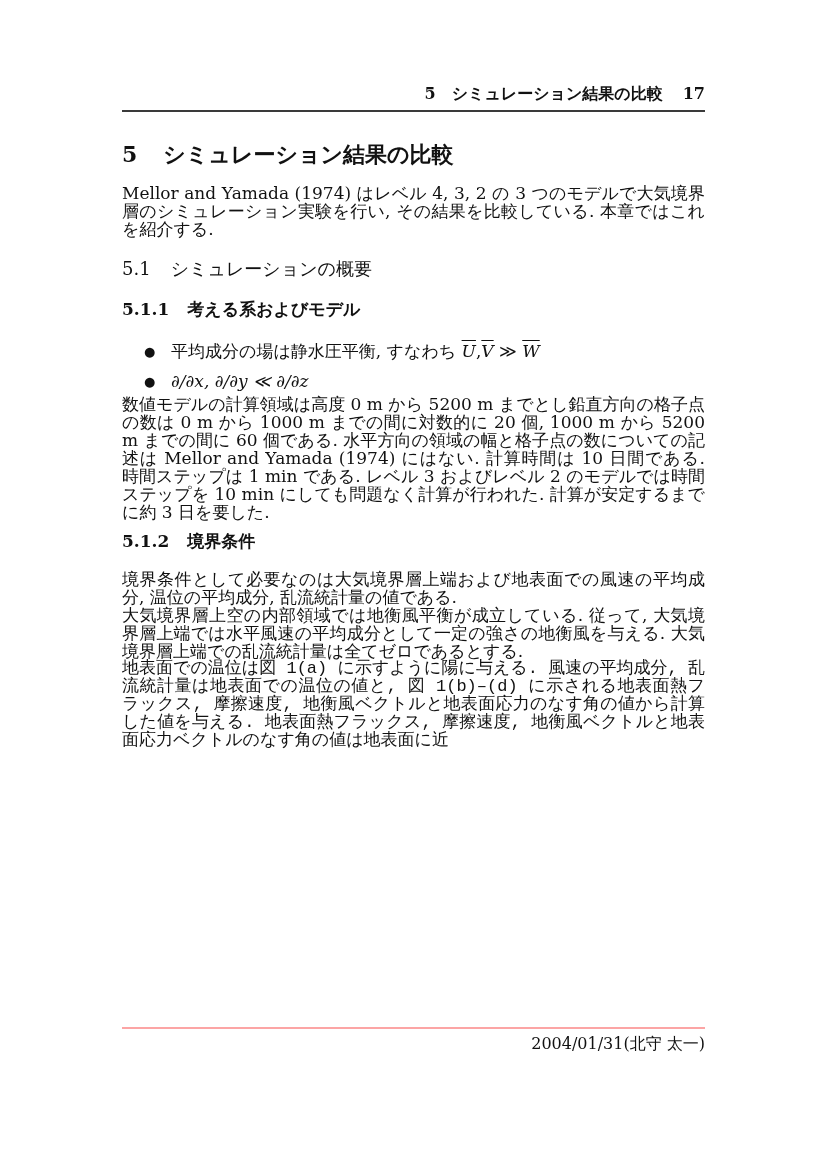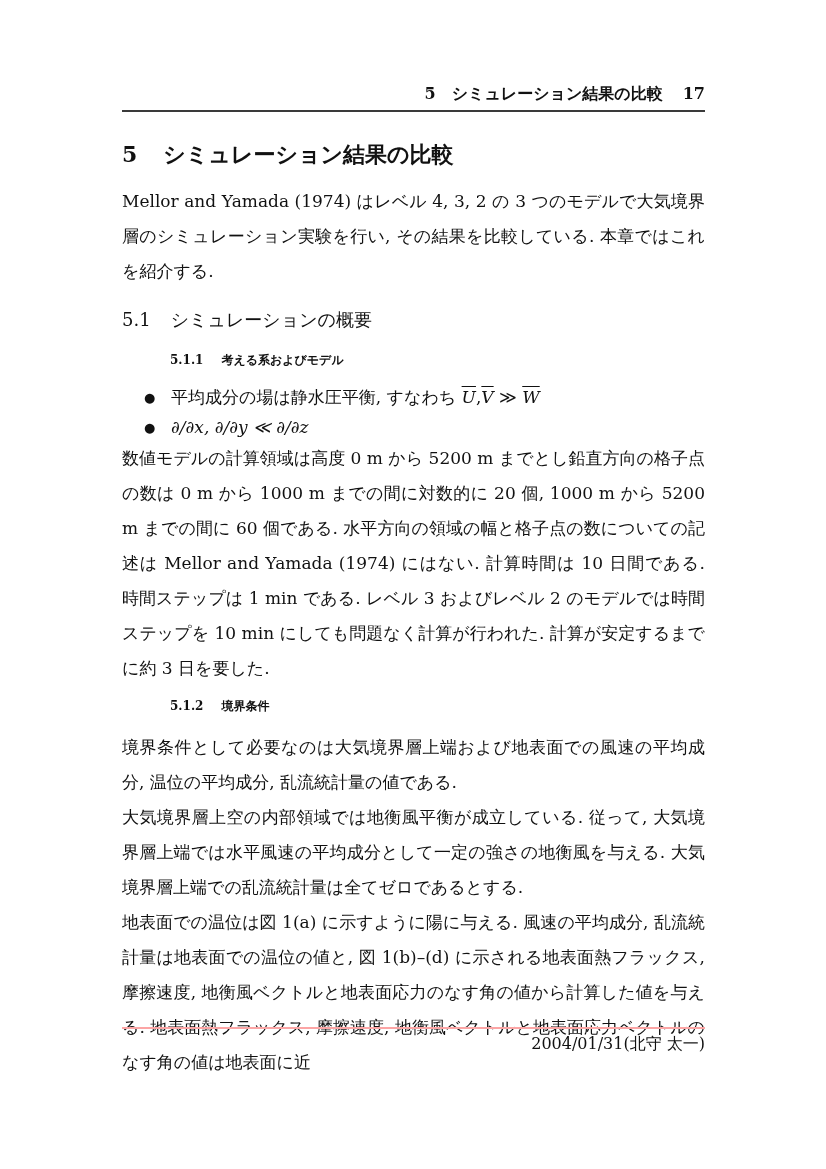--- a/index.html
+++ b/index.html
@@ -25,37 +25,37 @@
   
   .section-heading {
     margin-top: 27px; font-size: 22px; line-height: 30px; font-weight: bold;
   }
   .section-heading .num { margin-right: 26px; }
   .subsection-heading {
     margin-top: 18px; font-size: 18px; line-height: 26px; font-weight: normal;
   }
   .subsection-heading .num { margin-right: 20px; }
   .subsub-heading {
-    margin-top: 10px; font-size: 12px; line-height: 24px; font-weight: bold; margin-left: 48px;
+    margin-top: 10px; font-size: 17px; line-height: 24px; font-weight: bold;
   }
   .subsub-heading .num { margin-right: 18px; }
   .subsub-heading.second { margin-top: 8px; }
   
   p.body-par {
-    margin: 0; font-size: 17px; line-height: 35px;
+    margin: 0; font-size: 17px; line-height: 18px;
     text-align: justify; text-justify: inter-character;
   }
   .mt-intro { margin-top: 21px; }
   .mt-sys   { margin-top: 8px; }
   .mt-model { margin-top: 6px; }
   .mt-disc  { margin-top: 5px; }
   .mt-dom   { margin-top: 7px; }
   .mt-bc1   { margin-top: 5px; }
   .mt-bc2   { margin-top: 1px; }
-  .mt-bc3   { margin-top: 0px; }
+  .mt-bc3   { margin-top: 0px; font-family: Liberation Mono, monospace; }
   
   ul.bullets {
     list-style: none; margin: 7px 0 0 0; padding: 0 0 0 22px;
   }
   ul.bullets li {
     display: flex; align-items: flex-start;
     font-size: 17px; line-height: 27px;
   }
   ul.bullets li + li { margin-top: 3px; }
   .bullet-marker {

